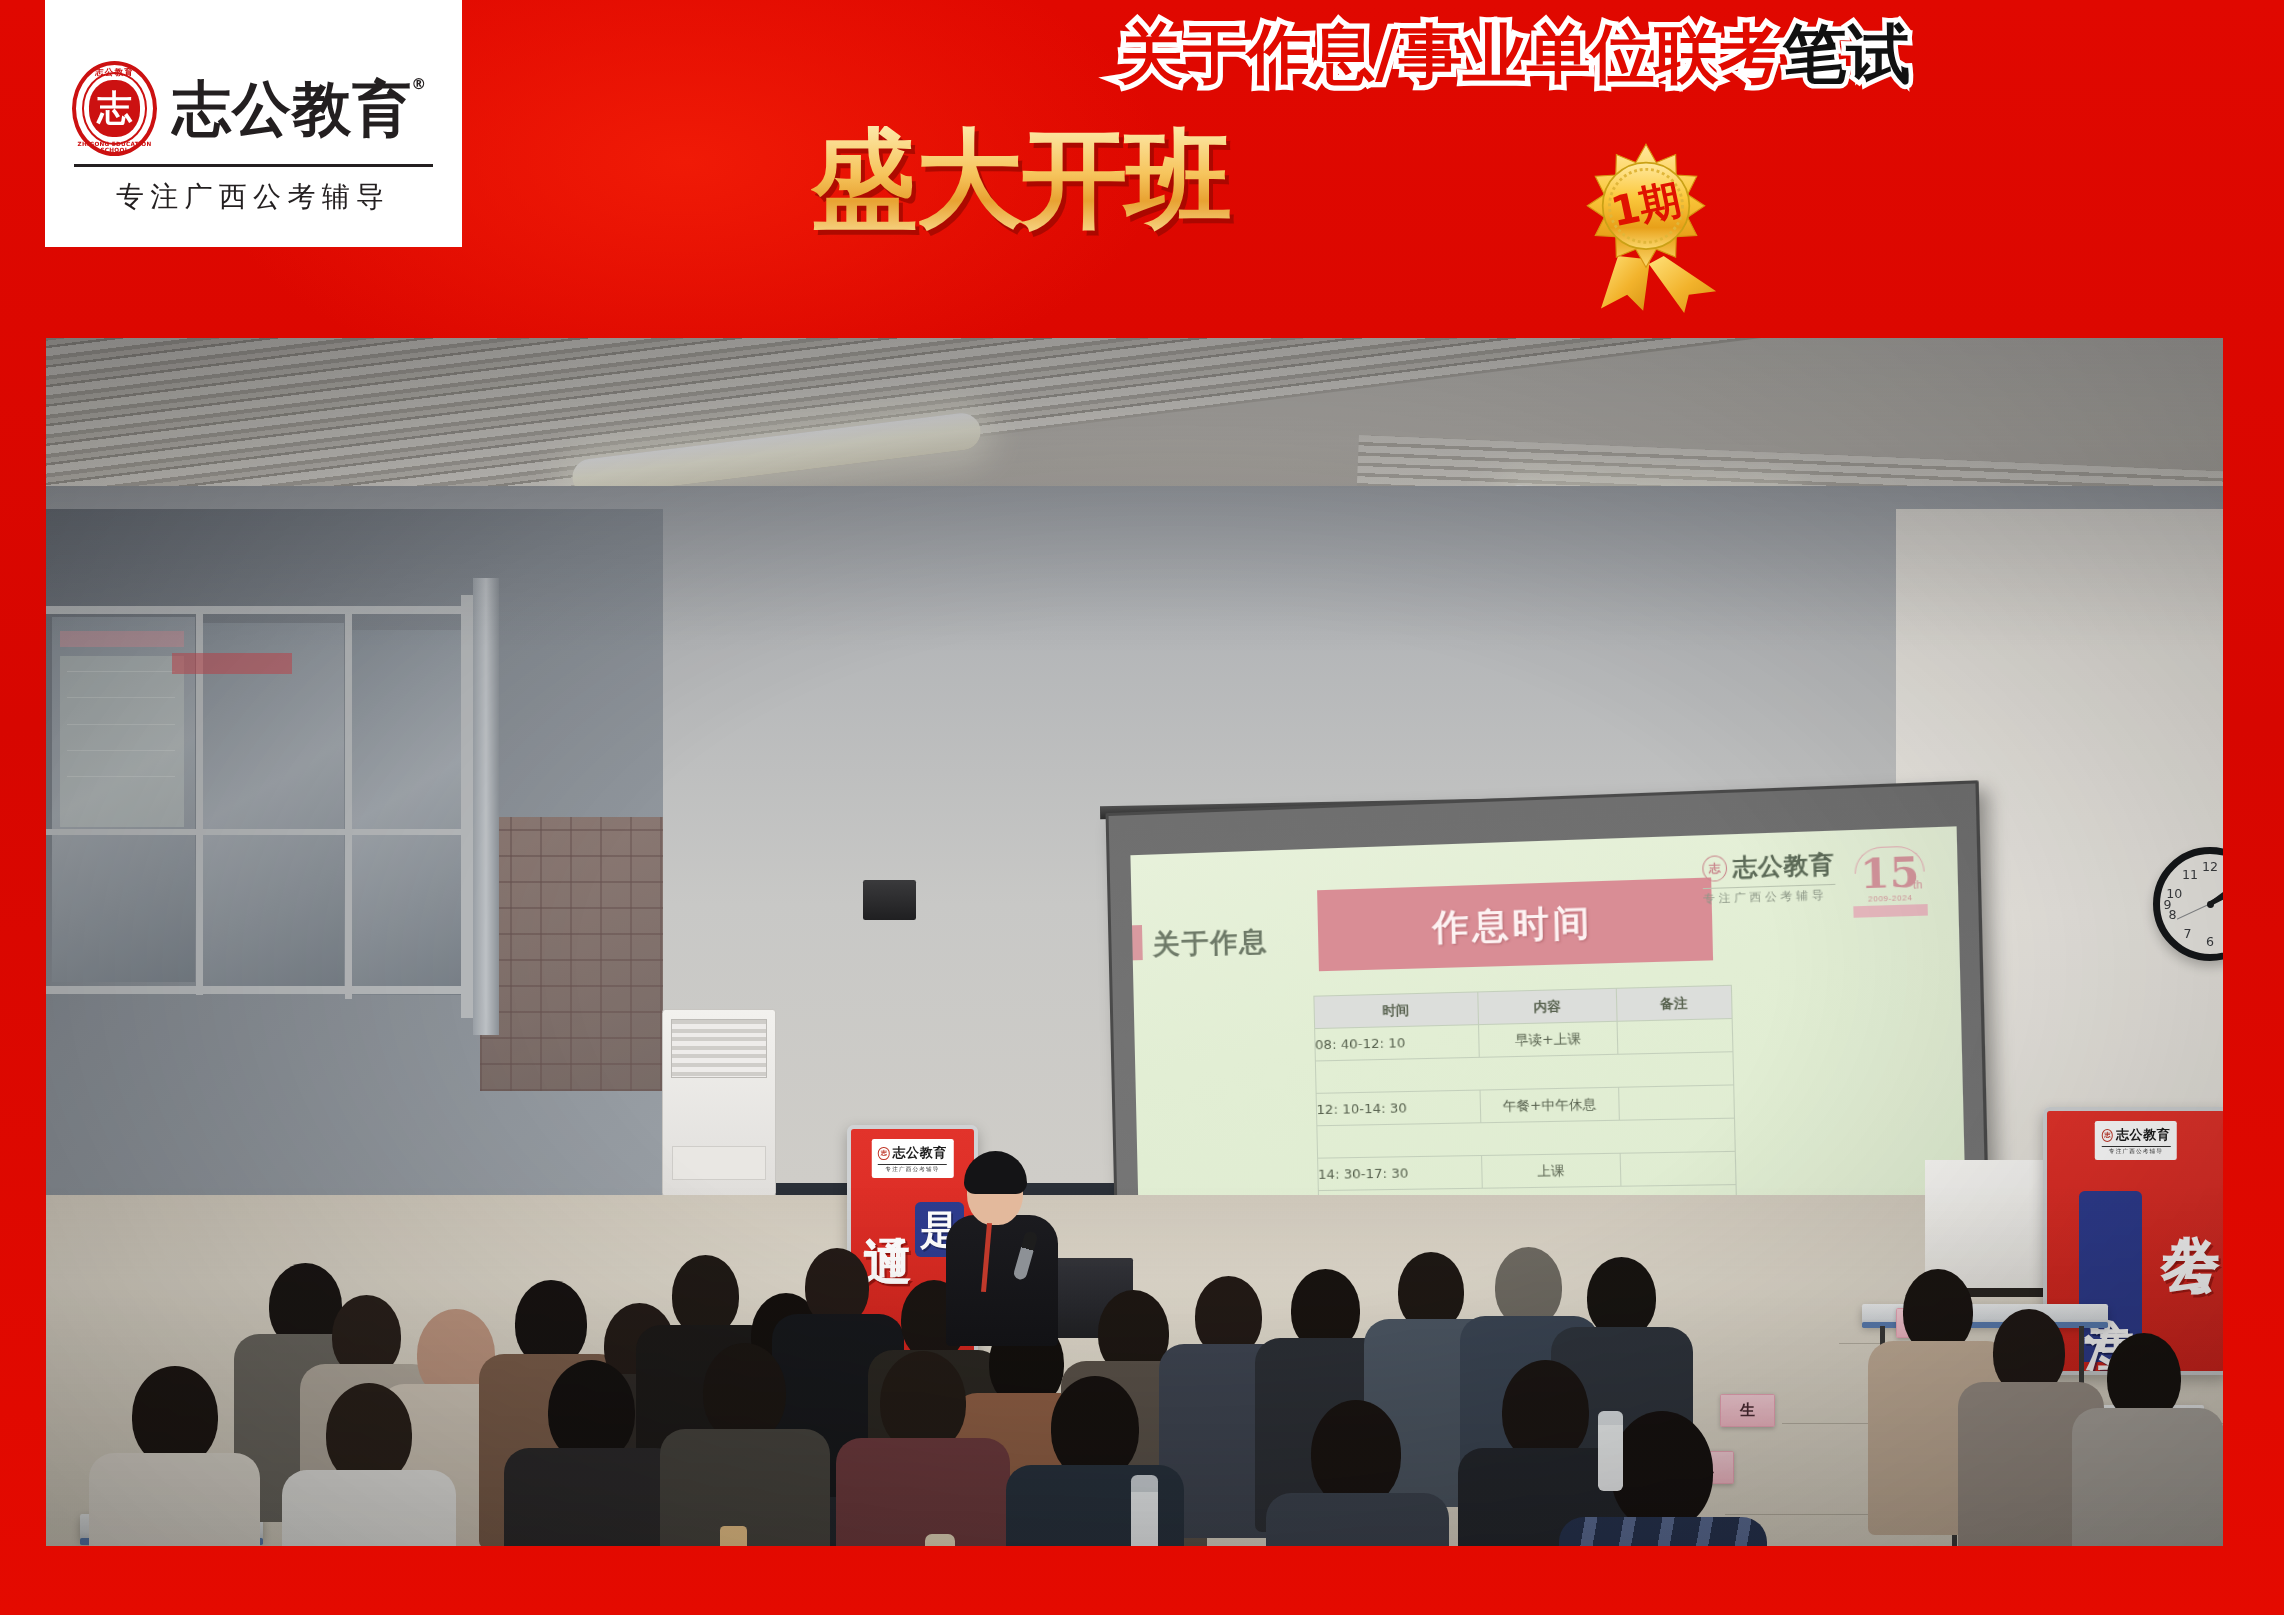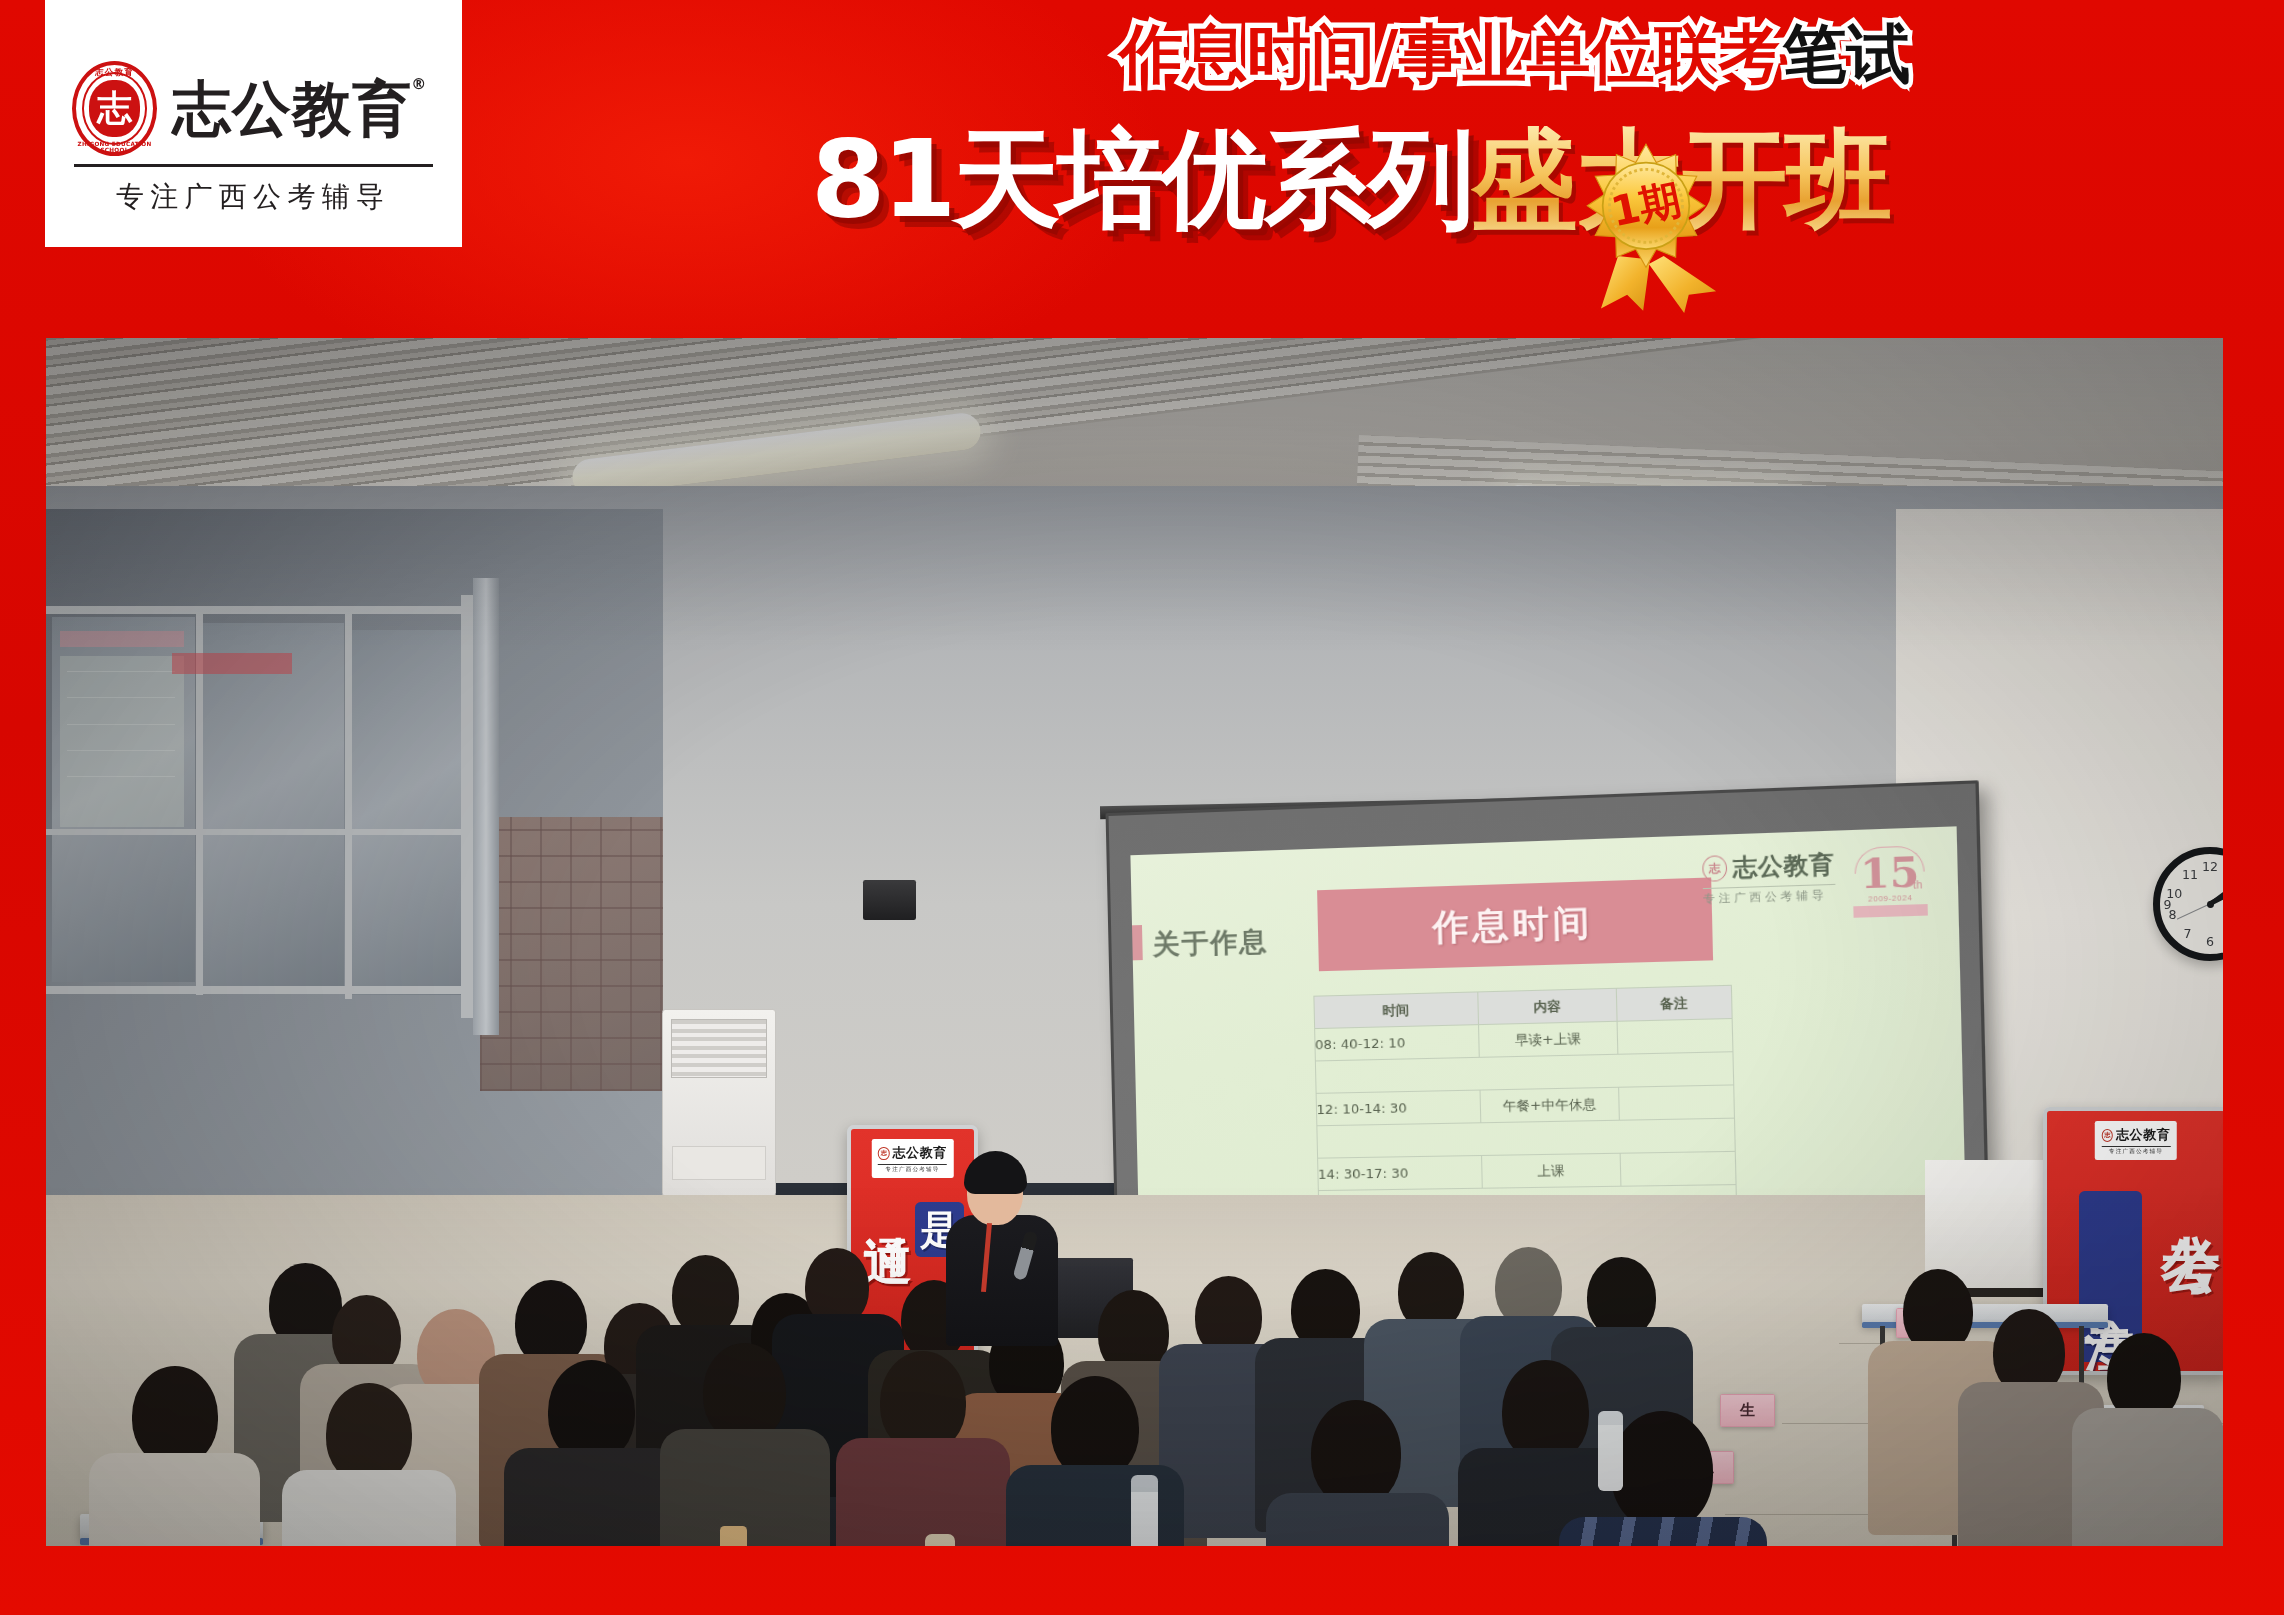--- a/index.html
+++ b/index.html
@@ -284,26 +284,25 @@
       <div id="logo-word">
         <span>志公教育</span>
         <span id="logo-reg">®</span>
       </div>
     </div>
     <div id="logo-rule"></div>
     <div id="logo-tag">专注广西公考辅导</div>
   </div>
 
   <div id="headline1">
-    <span class="hl1-red">作息时间/事业单位联考</span>
+    <span class="hl1-red">关于作息/事业单位联考</span>
     <span class="hl1-black2">笔试</span>
   </div>
 
   <div id="headline2">
-    <span class="hl2-white">81天培优系列</span>
     <span class="hl2-gold">盛大开班</span>
   </div>
 
   <div id="badge">
     <svg viewBox="0 0 290 300" width="166" height="171">
       <defs>
         <linearGradient id="gGold" x1="0" y1="0" x2="0" y2="1">
           <stop offset="0%" stop-color="#ffe9a0"></stop>
           <stop offset="40%" stop-color="#fbc83c"></stop>
           <stop offset="75%" stop-color="#e8a019"></stop>

